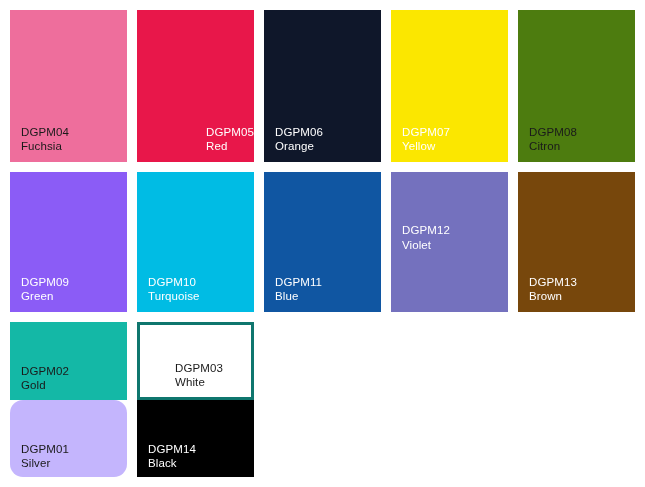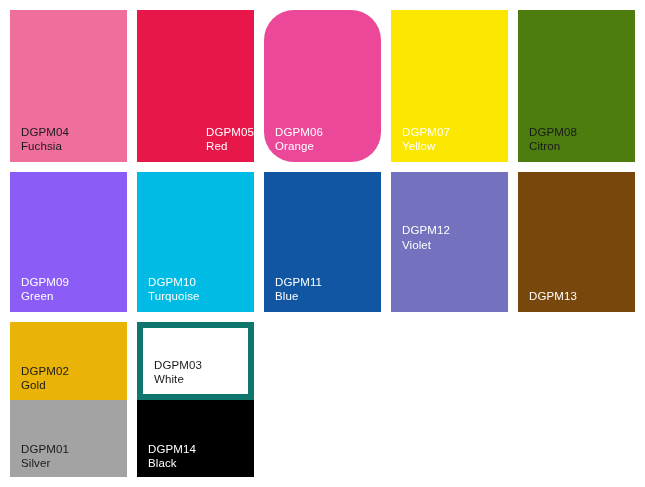--- a/index.html
+++ b/index.html
@@ -52,21 +52,22 @@
     box-sizing: border-box;
     display: flex;
     flex-direction: column;
     justify-content: flex-end;
   }
   .swatch.split {
     flex: 1 1 50%;
     min-height: 0;
   }
   .swatch.bordered {
-    border: 6px solid #0f766e;
+    border: 3px solid #0f766e;
+    padding-left: 24px;
   }
 
   
   .swatch-label {
     padding: 0 0 9px 11px;
     line-height: 1.22;
     font-size: 11.5px;
     letter-spacing: 0.1px;
     user-select: none;
   }
@@ -103,21 +104,21 @@
     <div class="swatch-cell">
       <div class="swatch" style="background-color: rgb(232, 23, 74); align-items: flex-end;">
         <div class="swatch-label ink-light">
           <span class="swatch-code">DGPM05</span>
           <span class="swatch-name">Red</span>
         </div>
       </div>
     </div>
 
     <div class="swatch-cell">
-      <div class="swatch" style="background-color: #ec4899; border-radius: 30px;">
+      <div class="swatch" style="background-color: #0f172a;">
         <div class="swatch-label ink-light">
           <span class="swatch-code">DGPM06</span>
           <span class="swatch-name">Orange</span>
         </div>
       </div>
     </div>
 
     <div class="swatch-cell">
       <div class="swatch" style="background-color: rgb(251, 231, 0);">
         <div class="swatch-label ink-light">
@@ -169,32 +170,33 @@
           <span class="swatch-code">DGPM12</span>
           <span class="swatch-name">Violet</span>
         </div>
       </div>
     </div>
 
     <div class="swatch-cell">
       <div class="swatch" style="background-color: rgb(119, 71, 12);">
         <div class="swatch-label ink-light">
           <span class="swatch-code">DGPM13</span>
-        </div>
-      </div>
-    </div>
-
-    <div class="swatch-cell">
-      <div class="swatch split" style="background-color: #eab308;">
+          <span class="swatch-name">Brown</span>
+        </div>
+      </div>
+    </div>
+
+    <div class="swatch-cell">
+      <div class="swatch split" style="background-color: #14b8a6;">
         <div class="swatch-label ink-dark">
           <span class="swatch-code">DGPM02</span>
           <span class="swatch-name">Gold</span>
         </div>
       </div>
-      <div class="swatch split" style="background-color: #a3a3a3;">
+      <div class="swatch split" style="background-color: #c4b5fd; border-radius: 13px;">
         <div class="swatch-label ink-dark">
           <span class="swatch-code">DGPM01</span>
           <span class="swatch-name">Silver</span>
         </div>
       </div>
     </div>
 
     <div class="swatch-cell">
       <div class="swatch split bordered" style="background-color: rgb(255, 255, 255);">
         <div class="swatch-label ink-dark">

